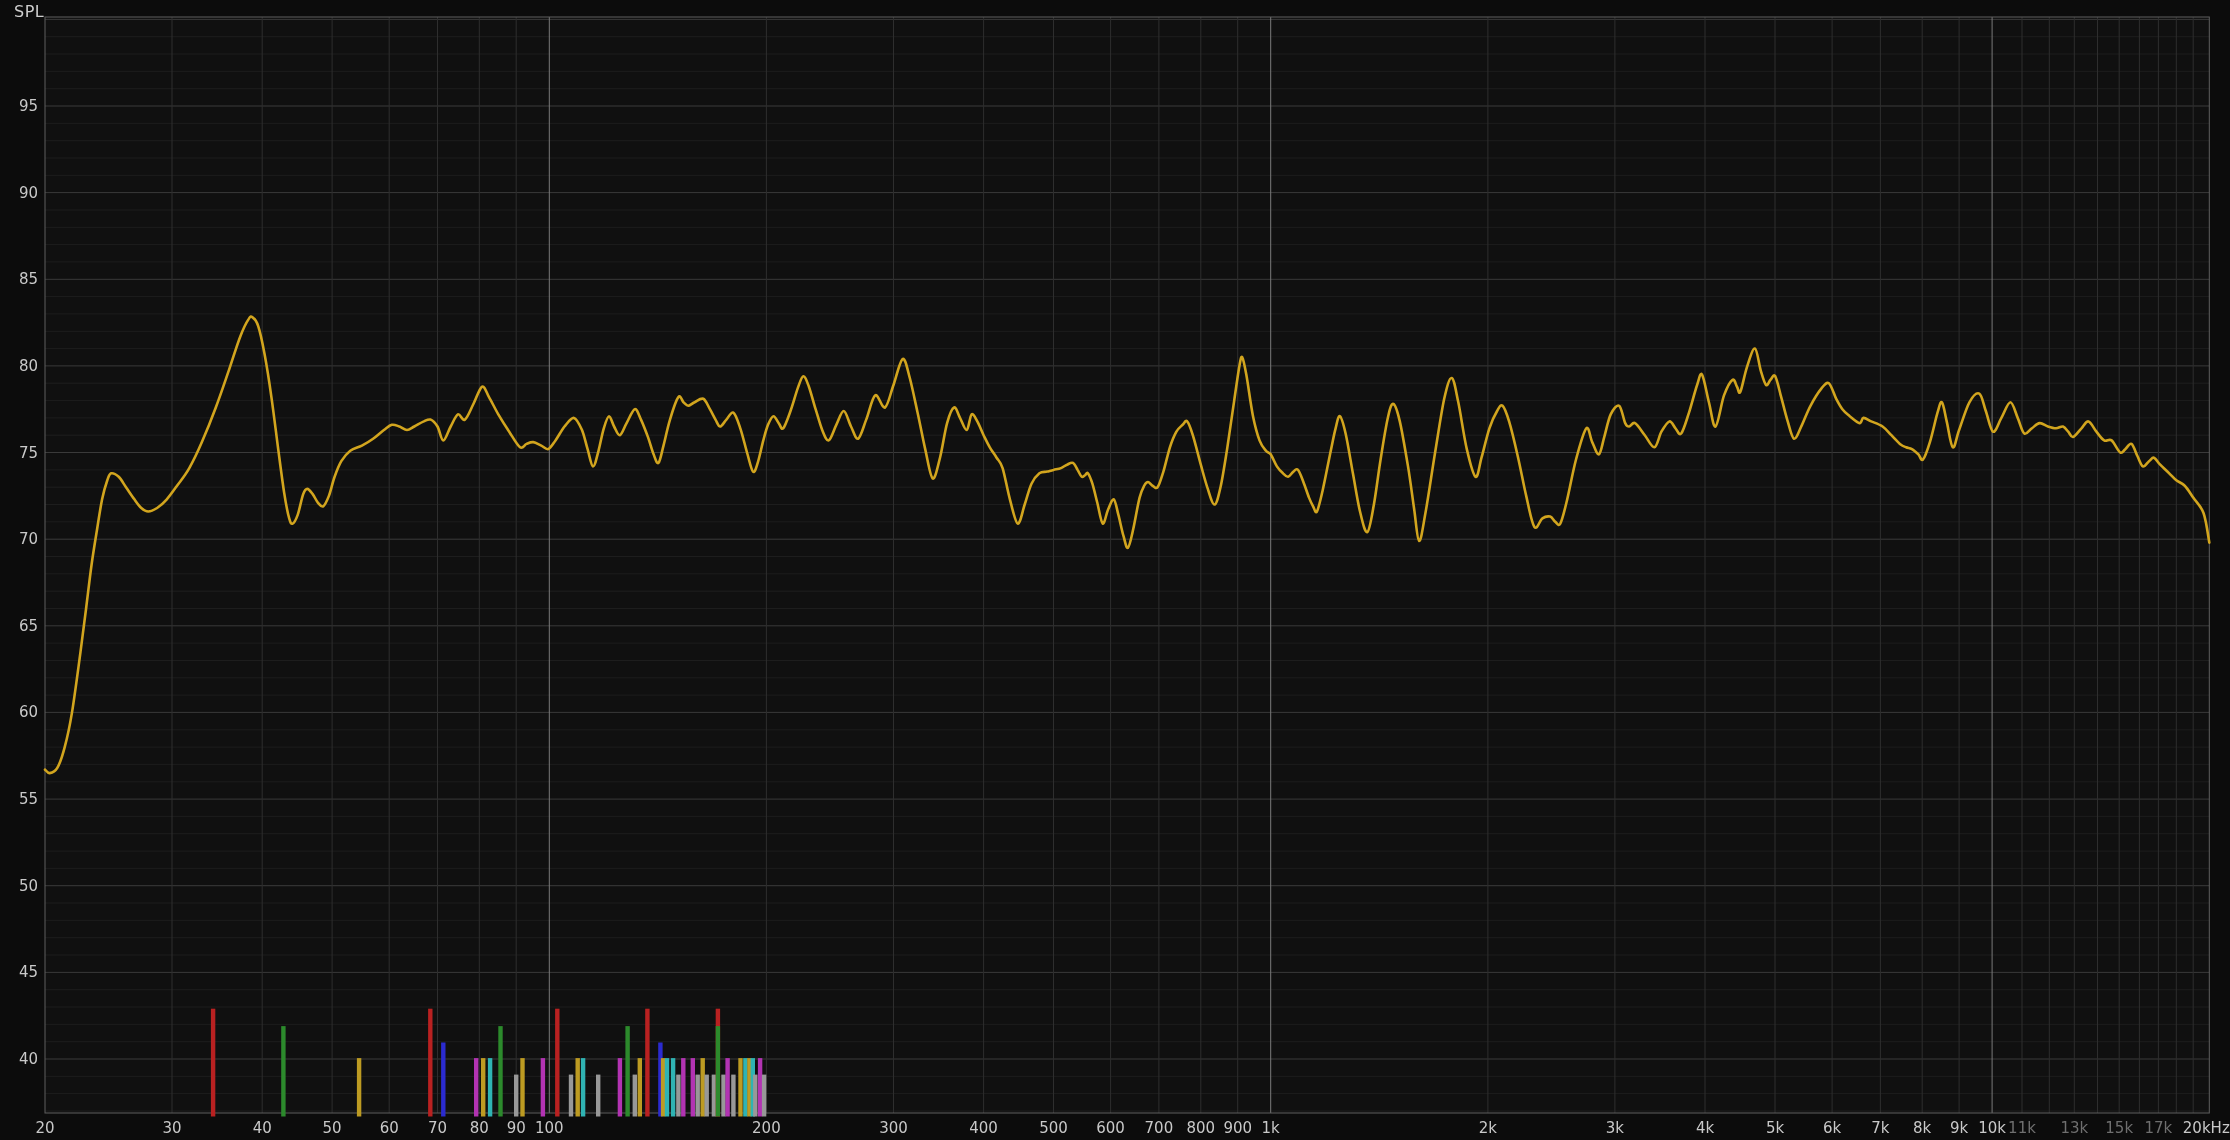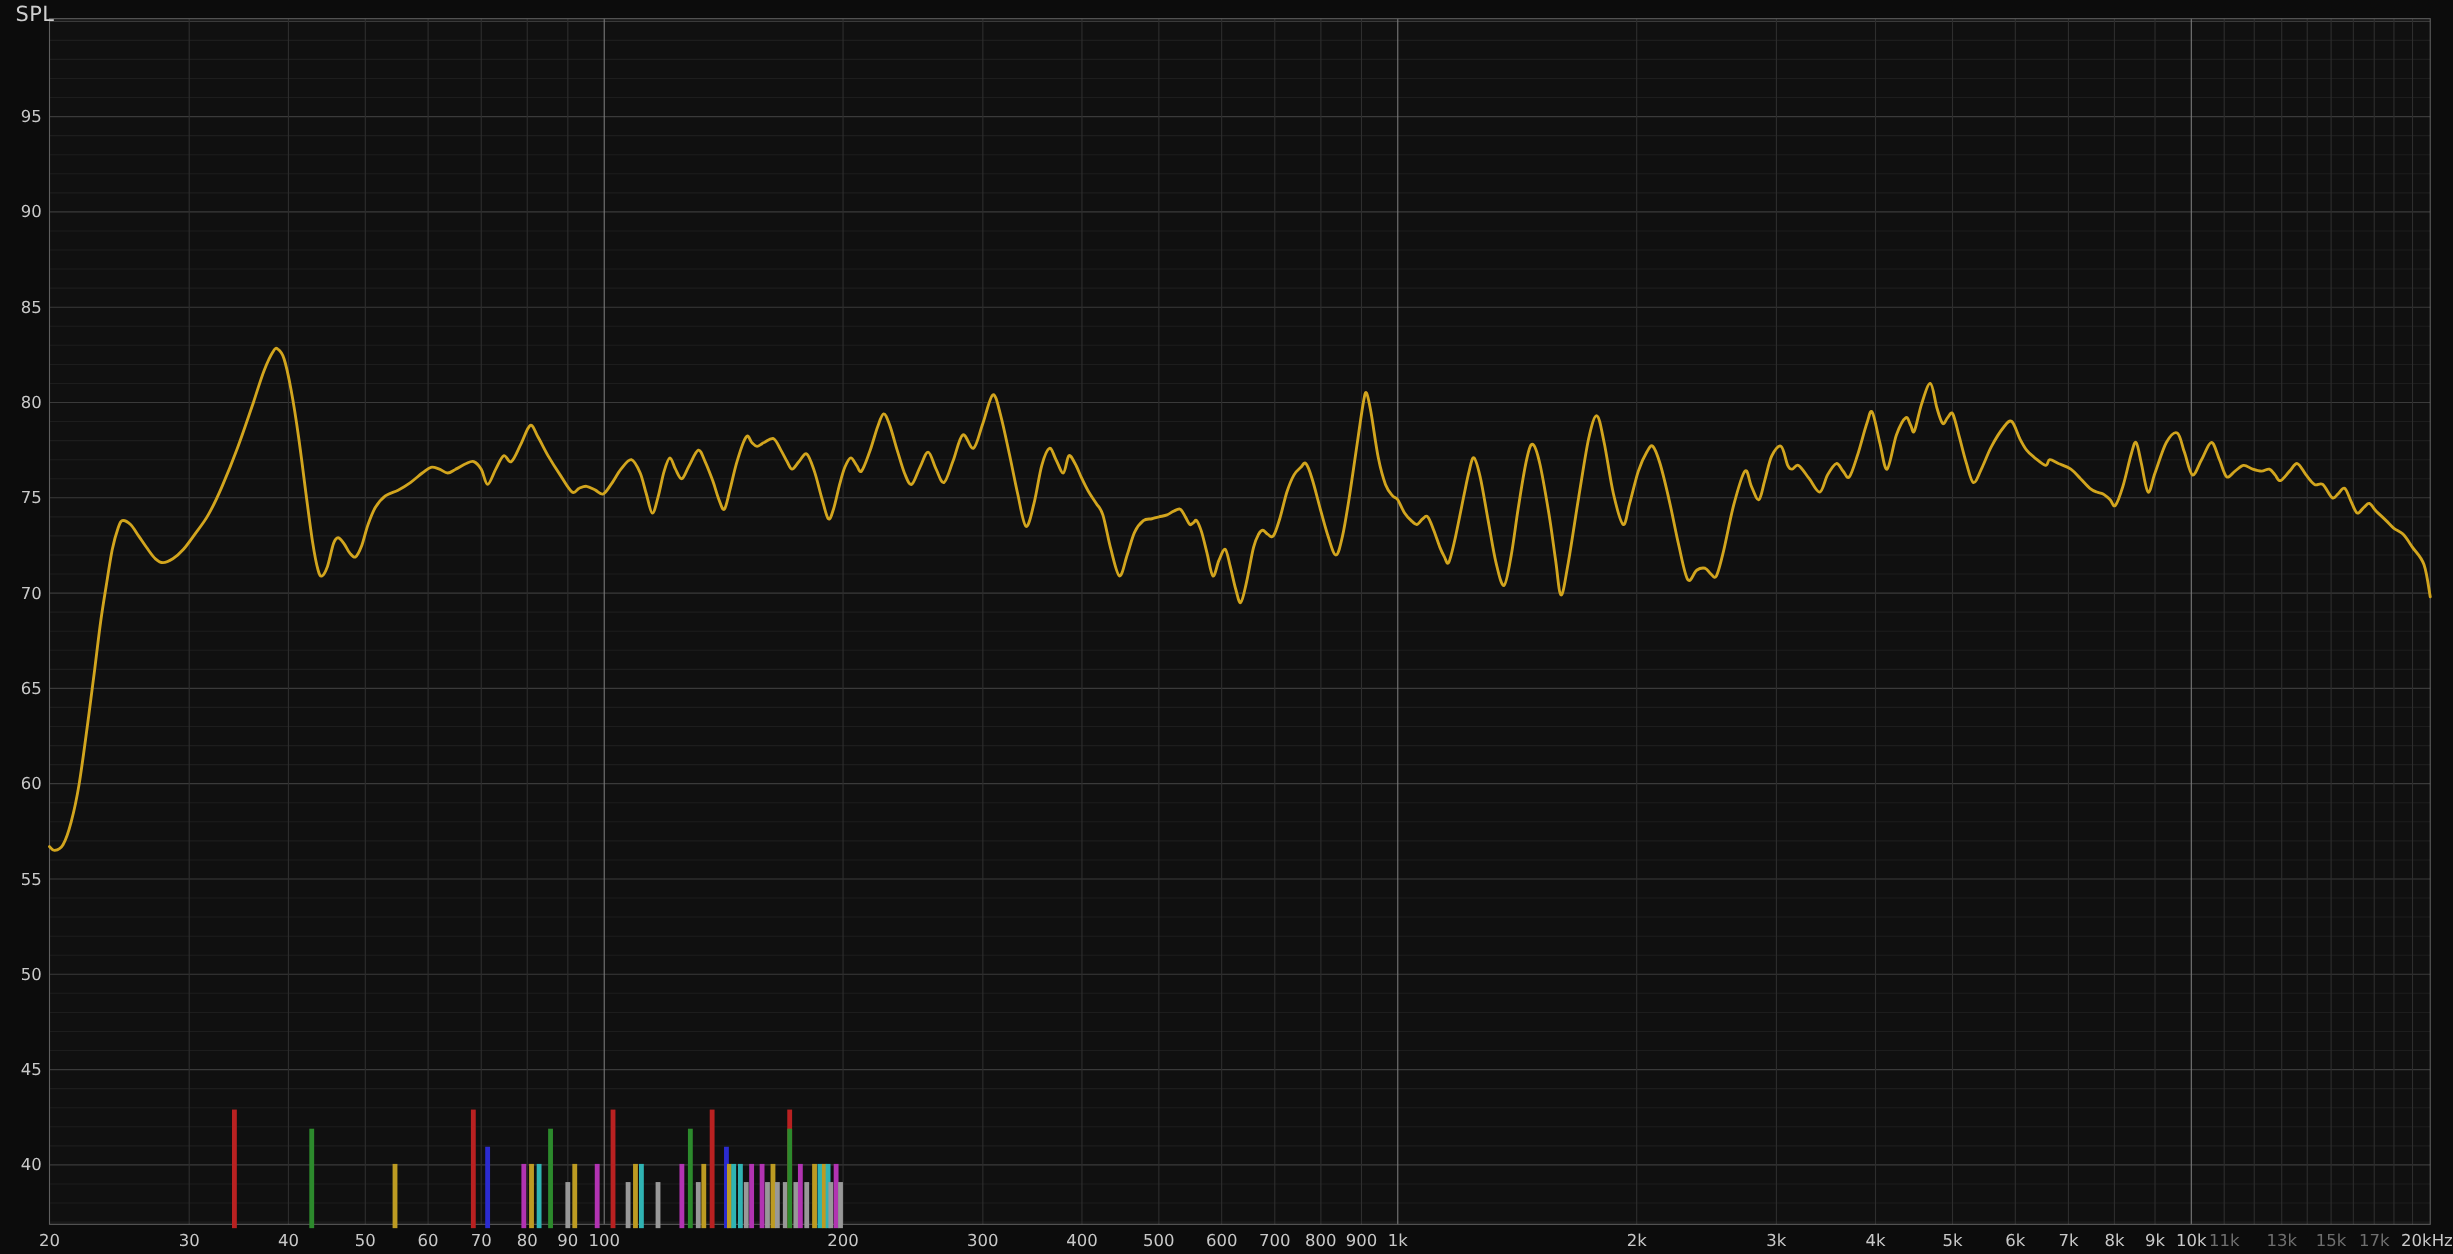--- a/index.html
+++ b/index.html
@@ -1,19 +1,19 @@
 <!DOCTYPE html>
 <html><head>
 <meta charset="utf-8">
 <style>
   html,body{margin:0;padding:0;background:#0a0a0a;}
   .stage{position:relative;width:2230px;height:1140px;background:#0c0c0c;overflow:hidden;
          font-family:"DejaVu Sans","Liberation Sans",sans-serif;}
   .stage svg{position:absolute;left:0;top:0;}
-  .y-axis-title{position:absolute;left:14px;top:2px;font-size:19px;color:#cfcfcf;letter-spacing:0.5px;}
+  .y-axis-title{position:absolute;left:14px;top:2px;font-size:16px;color:#cfcfcf;letter-spacing:0.5px;}
   .tick{fill:#c9c9c9;font-size:15px;font-family:"DejaVu Sans","Liberation Sans",sans-serif;}
   .tick.dim{fill:#6f6f6f;}
 </style>
 </head>
 <body>
 
 <div class="stage">
   <svg id="plot" width="2230" height="1140" viewBox="0 0 2230 1140">
       <rect x="45" y="17" width="2164.3" height="1096" fill="#101010"></rect>
       <line x1="45" y1="1111.0" x2="2209.3" y2="1111.0" stroke="#1d1d1d" stroke-width="1"></line>

